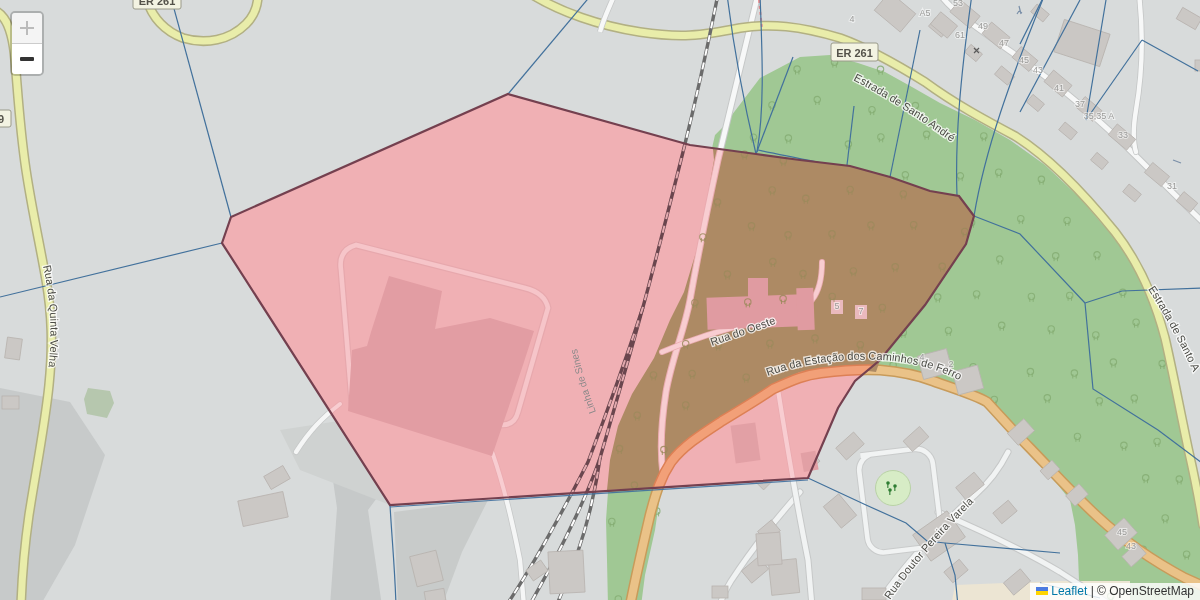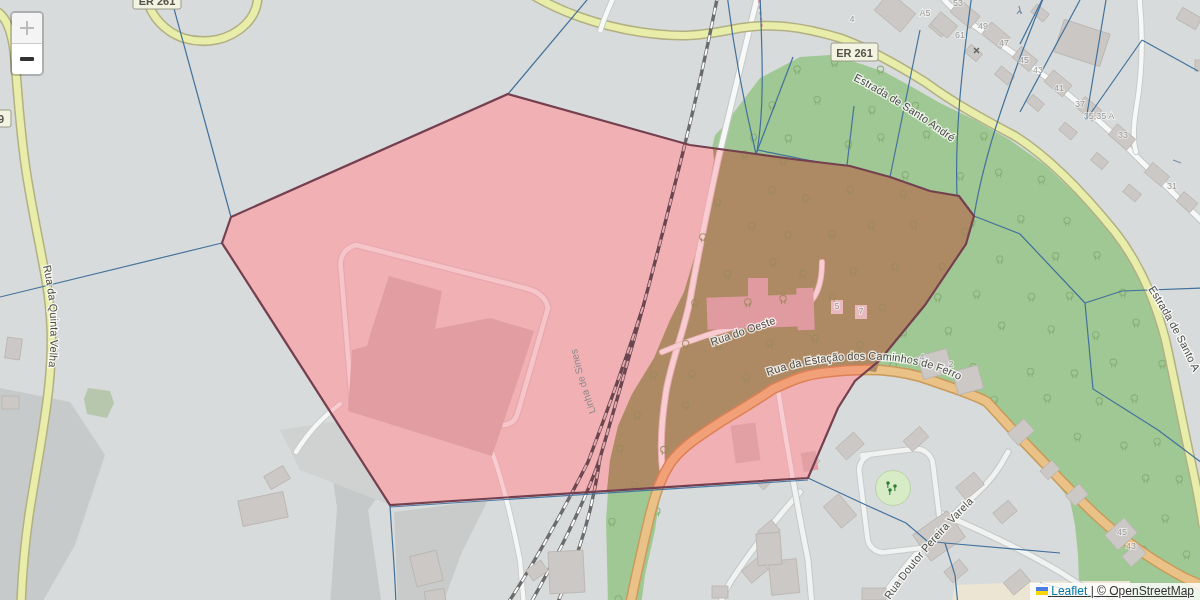--- a/index.html
+++ b/index.html
@@ -609,18 +609,18 @@
 <div style="position:absolute;left:10px;top:11px;width:30px;border:2px solid rgba(0,0,0,0.2);border-radius:5px;overflow:hidden;">
 <div style="width:30px;height:30px;background:#f4f4f4;position:relative;">
       <div style="position:absolute;left:8px;top:13.75px;width:14px;height:2.5px;background:#bbb;"></div>
       <div style="position:absolute;left:13.75px;top:8px;width:2.5px;height:14px;background:#bbb;"></div>
     </div>
 <div style="width:30px;height:30px;background:#fff;border-top:1px solid #ccc;position:relative;">
       <div style="position:absolute;left:8px;top:13px;width:14px;height:4px;border-radius:1px;background:#333;"></div>
     </div>
 </div>
 
-<div style="position:absolute;right:0;bottom:0;background:rgba(255,255,255,0.82);padding:1px 6px 2px 6px;font-size:12px;color:#333;text-decoration:underline;">
+<div style="position:absolute;right:0;bottom:0;background:rgba(255,255,255,0.82);padding:1px 6px 2px 6px;font-size:12px;color:#333;">
 <svg width="12" height="8" style="vertical-align:baseline;">
       <rect width="12" height="4" fill="#4c7be1"></rect>
       <rect y="4" width="12" height="4" fill="#ffd500"></rect>
     </svg>
  <a style="color:#0078a8;text-decoration:none;">Leaflet</a> <span style="color:#333;">|</span> © OpenStreetMap
 </div>
 </body></html>

